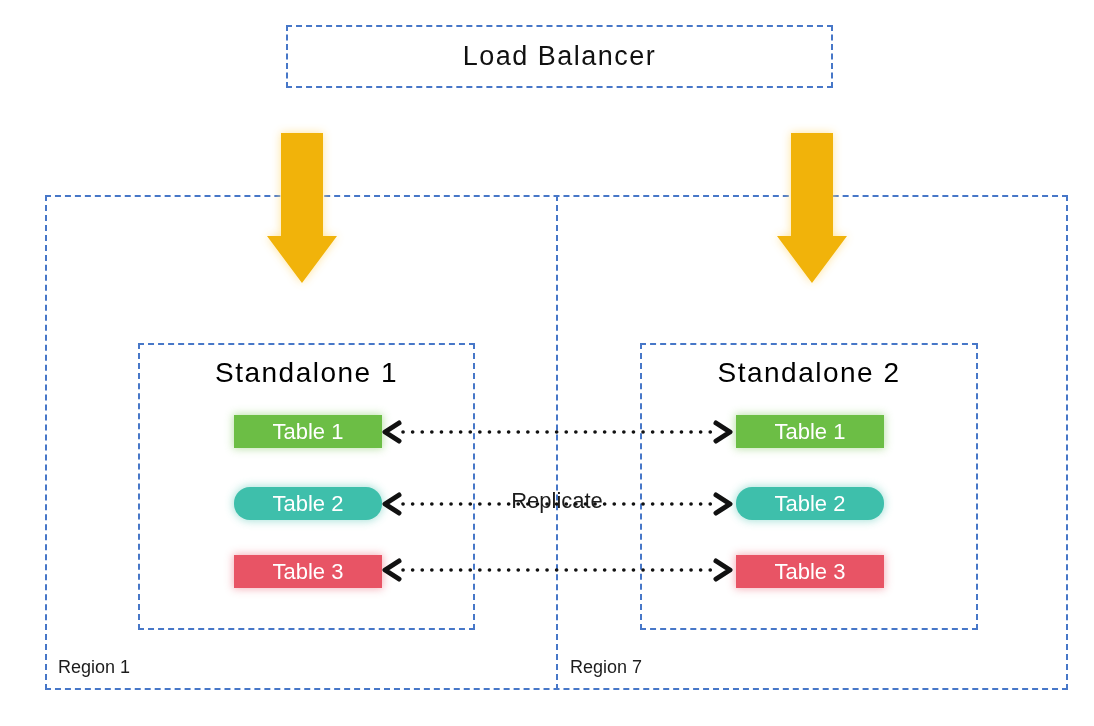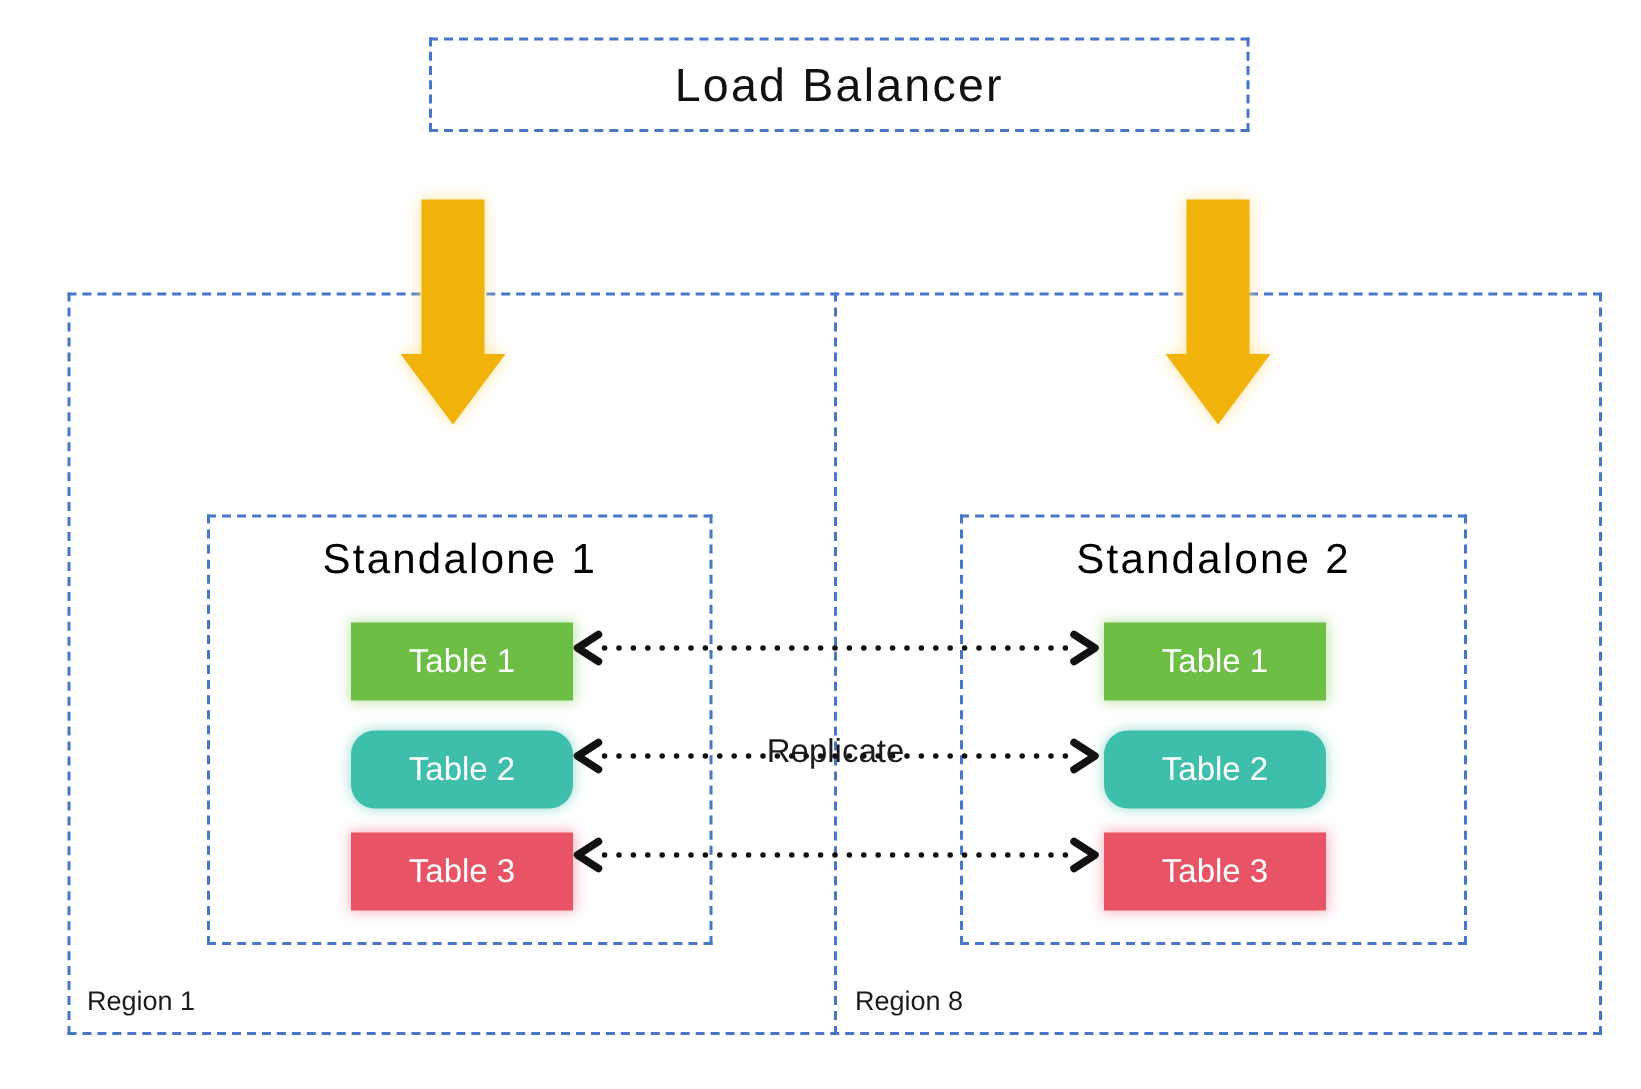--- a/index.html
+++ b/index.html
@@ -9,39 +9,39 @@
     font-family:"Liberation Sans", sans-serif;
     color:#1c1c1c;
   }
   .abs { position:absolute; }
 
   
   .dashed { border:2px dashed #4777c8; box-sizing:border-box; background:transparent; }
 
   .lb-box { left:286px; top:25px; width:547px; height:63px;
             display:flex; align-items:center; justify-content:center; }
-  .lb-label { font-size:31px; letter-spacing:1.5px; color:#111; }
+  .lb-label { font-size:27px; letter-spacing:1.5px; color:#111; }
 
   .outer-box { left:45px; top:195px; width:1023px; height:495px; }
   .region-divider { left:556px; top:195px; width:0; height:495px;
                     border-left:2px dashed #4777c8; }
 
   .cluster-label { left:58px; top:199px; font-size:22px; line-height:28px; }
 
   .region-label { font-size:18px; }
   .region-label.r1 { left:58px;  top:657px; }
   .region-label.r2 { left:570px; top:657px; }
 
   .standalone { border:2px dashed #4777c8; box-sizing:border-box; }
   .standalone.s1 { left:138px; top:343px; width:337px; height:287px; }
   .standalone.s2 { left:640px; top:343px; width:338px; height:287px; }
   .standalone-title { position:absolute; left:0; right:0; top:12px;
                       text-align:center; font-size:28px; letter-spacing:1.5px; color:#000000; }
 
-  .table-box { position:absolute; left:94px; width:148px; height:52px;
+  .table-box { position:absolute; left:94px; width:148px; height:33px;
                display:flex; align-items:center; justify-content:center;
                color:#ffffff; font-size:22px; }
   .table-box.t1 { top:70px; }
   .table-box.t2 { top:142px;border-radius:16px; }
   .table-box.t3 { top:210px; }
 
   .replicate-label { left:557px; top:488px; transform:translateX(-50%);
                      font-size:22px; white-space:nowrap; }
 
   svg.overlay { position:absolute; left:0; top:0; width:1094px; height:726px;
@@ -55,21 +55,21 @@
 
   <div class="abs dashed lb-box">
     <span class="lb-label">Load Balancer</span>
   </div>
 
   <div class="abs dashed outer-box"></div>
   <div class="abs region-divider"></div>
 
 
   <div class="abs region-label r1">Region 1</div>
-  <div class="abs region-label r2">Region 8</div>
+  <div class="abs region-label r2">Region 7</div>
 
   <div class="abs standalone s1">
     <div class="standalone-title">Standalone 1</div>
     <div class="table-box t1 glow" style="background: rgb(108, 190, 69); box-shadow: rgba(108, 190, 69, 0.45) 0px 0px 8px 1px;">
       <span>Table 1</span>
     </div>
     <div class="table-box t2 glow" style="background: rgb(62, 191, 171); box-shadow: rgba(62, 191, 171, 0.45) 0px 0px 8px 1px;">
       <span>Table 2</span>
     </div>
     <div class="table-box t3 glow" style="background: rgb(232, 84, 101); box-shadow: rgba(232, 84, 101, 0.45) 0px 0px 8px 1px;">

